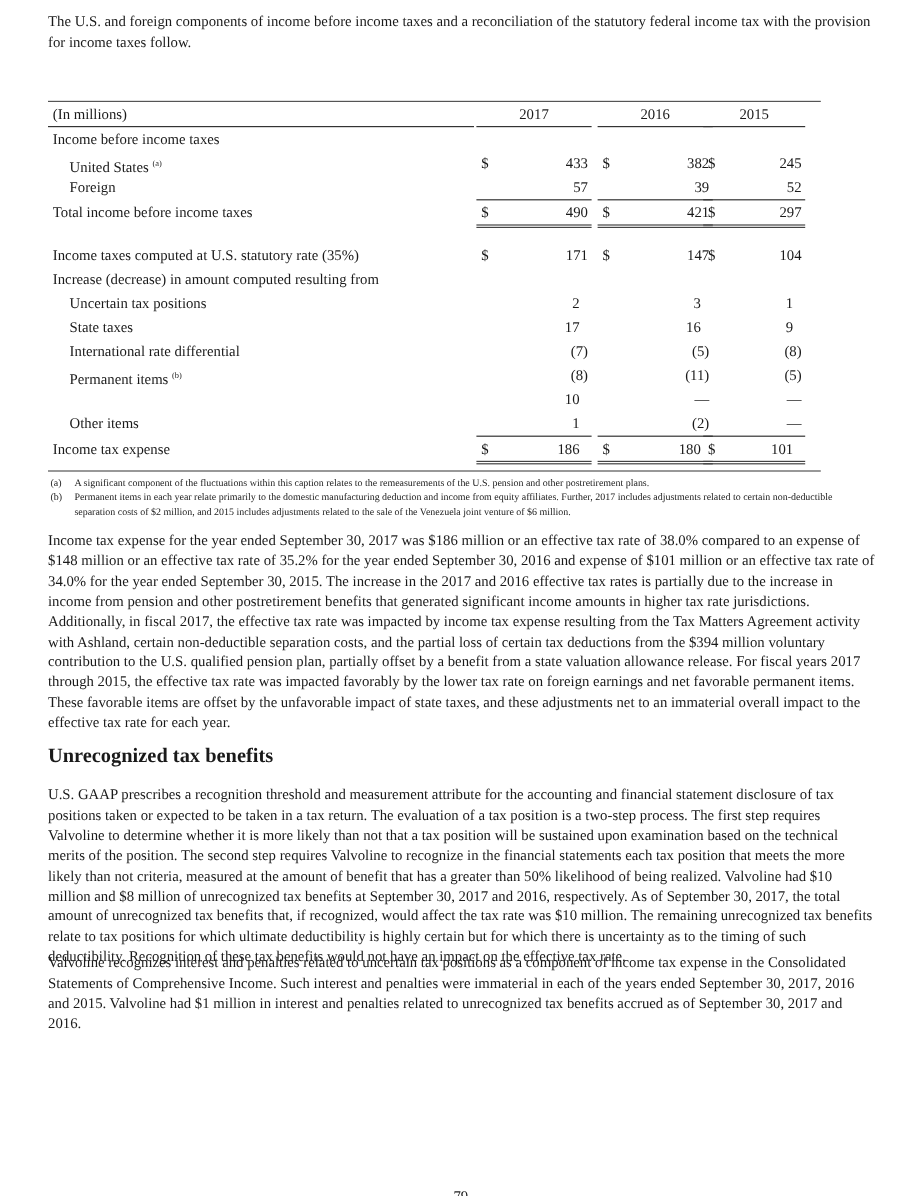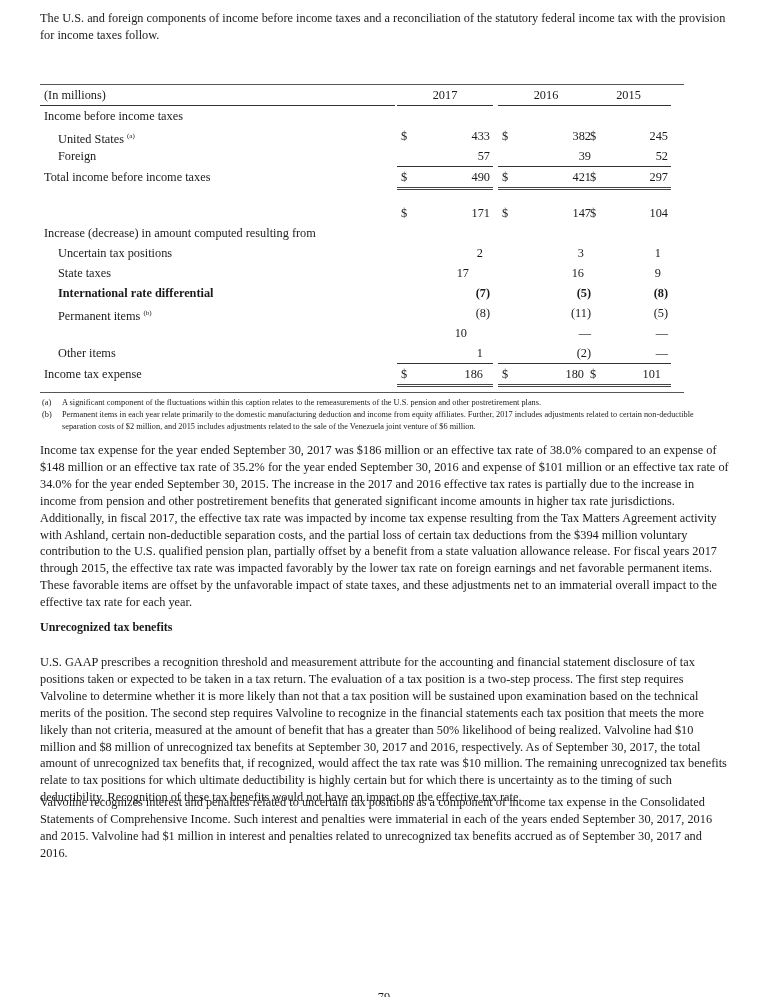--- a/index.html
+++ b/index.html
@@ -29,21 +29,21 @@
   .dline { border-bottom: 3px double #444; }
   .hdrline { position: absolute; left: 0; width: 355px; height: 0; border-top: 1.3px solid #333; }
   .botline { position: absolute; left: 0; width: 644px; height: 0; border-top: 1.3px solid #555; }
 
   
   .fn { position: absolute; left: 0; width: 690px; font-size: 8.3px; line-height: 11.5px; }
   .fn .mark { position: absolute; left: 2px; }
   .fn .txt { position: absolute; left: 22px; width: 666px; }
 
   .para { position: absolute; left: 0; width: 690px; font-size: 12.3px; line-height: 16.9px; }
-  .heading { position: absolute; left: 0; font-size: 12px; font-weight: bold; }
+  .heading { position: absolute; left: 0; font-size: 17px; font-weight: bold; }
   .pagenum { position: absolute; left: 0; width: 688px; top: 962px; text-align: center; font-size: 12.3px; margin-top: 28px; }
 </style>
 </head>
 <body>
 
 <div class="page">
 
   <div class="intro">The U.S. and foreign components of income before income taxes and a reconciliation of the statutory federal income tax with the provision for income taxes follow.</div>
 
   <div class="tbl">
@@ -106,20 +106,21 @@
           <span class="cur">$</span>
           <span class="num">421</span>
         </div>
       <div class="cell c3 dline" style="width:85px">
           <span class="cur">$</span>
           <span class="num">297</span>
         </div>
     </div>
 
     <div class="row" style="top:119px;">
+      <span class="lbl">Income taxes computed at U.S. statutory rate (35%)</span>
       <div class="cell c1">
           <span class="cur">$</span>
           <span class="num">171</span>
         </div>
       <div class="cell c2">
           <span class="cur">$</span>
           <span class="num">147</span>
         </div>
       <div class="cell c3" style="width:85px">
           <span class="cur">$</span>
@@ -140,31 +141,31 @@
           <span class="num" style="right:10px">3</span>
         </div>
       <div class="cell c3" style="width:85px">
           <span class="num" style="right:10px">1</span>
         </div>
     </div>
 
     <div class="row" style="top:179px;">
       <span class="lbl ind">State taxes</span>
       <div class="cell c1">
-          <span class="num" style="right:24px">17</span>
+          <span class="num" style="right:10px">17</span>
         </div>
       <div class="cell c2">
           <span class="num" style="right:10px">16</span>
         </div>
       <div class="cell c3" style="width:85px">
           <span class="num" style="right:10px">9</span>
         </div>
     </div>
 
-    <div class="row" style="top:199px;font-weight:bold;">
+    <div class="row" style="top:199px;">
       <span class="lbl ind">International rate differential</span>
       <div class="cell c1">
           <span class="num">(7)</span>
         </div>
       <div class="cell c2">
           <span class="num">(5)</span>
         </div>
       <div class="cell c3" style="width:85px">
           <span class="num">(8)</span>
         </div>
@@ -178,21 +179,21 @@
       <div class="cell c2">
           <span class="num">(11)</span>
         </div>
       <div class="cell c3" style="width:85px">
           <span class="num">(5)</span>
         </div>
     </div>
 
     <div class="row" style="top:239px;">
       <div class="cell c1">
-          <span class="num" style="right:26px">10</span>
+          <span class="num" style="right:10px">10</span>
         </div>
       <div class="cell c2">
           <span class="num">—</span>
         </div>
       <div class="cell c3" style="width:85px">
           <span class="num">—</span>
         </div>
     </div>
 
     <div class="row" style="top:259px;">

